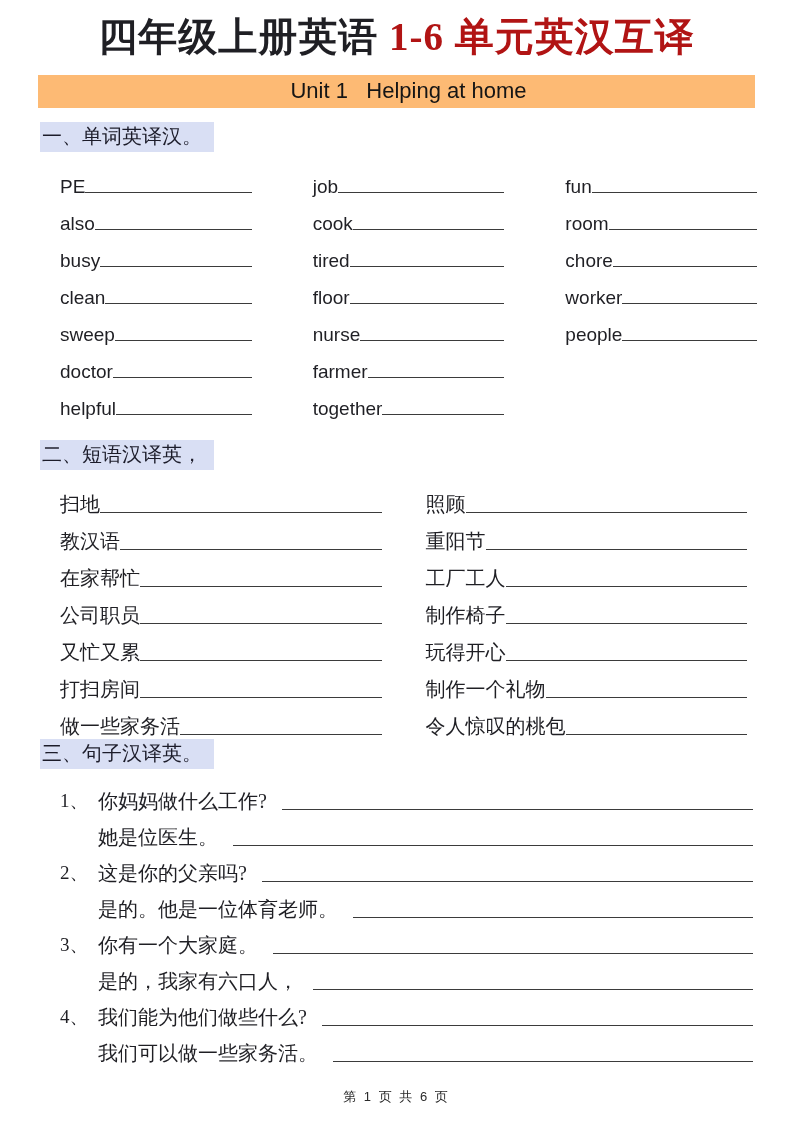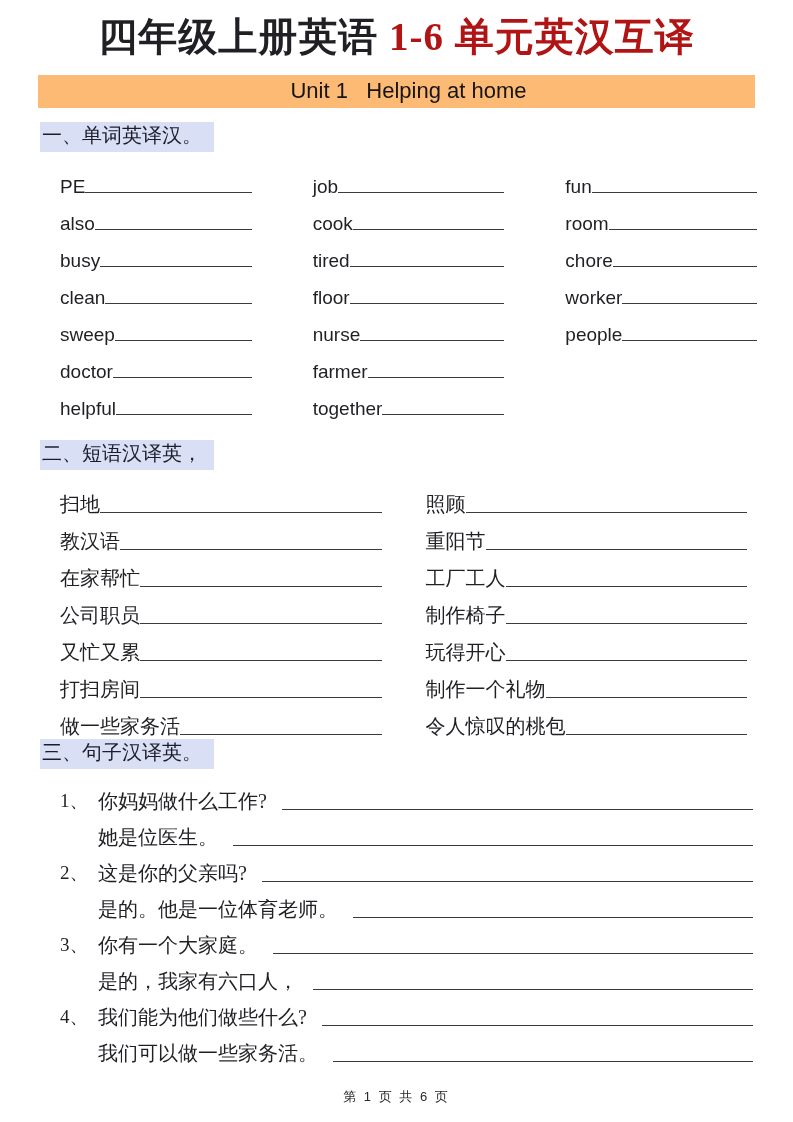--- a/index.html
+++ b/index.html
@@ -19,21 +19,21 @@
     display:flex;align-items:center;justify-content:center;
     font-size:22px;color:#151515;white-space:pre;padding-left:24px;
   }
   .sec-head-wrap{margin:0;padding:0 0 0 40px;}
   .sec-head-wrap.first{margin-top:14px;}
   .sec-head-wrap.second{margin-top:21px;}
   .sec-head-wrap.third{}
   .sec-head{
     display:inline-block;background:#d9dff4;color:#1c1c2a;
     font-size:20px;line-height:1.35;padding:1px 12px 2px 2px;
-    font-family:Liberation Mono, monospace;
+    font-family:Liberation Serif, serif;
   }
   
   .words{display:flex;padding:8px 36px 0 60px;gap:61px;}
   .word-column{flex:1;min-width:0;}
   .w-row{height:37px;display:flex;align-items:flex-end;}
   .w-label{font-size:19px;line-height:1;padding-bottom:1px;white-space:pre;}
   .blank{flex:1;border-bottom:1.5px solid #3b3b3b;margin-bottom:4px;min-width:20px;}
   
   .phrases{display:flex;padding:10px 46px 0 60px;gap:44px;}
   .phrase-column{flex:1;min-width:0;}

